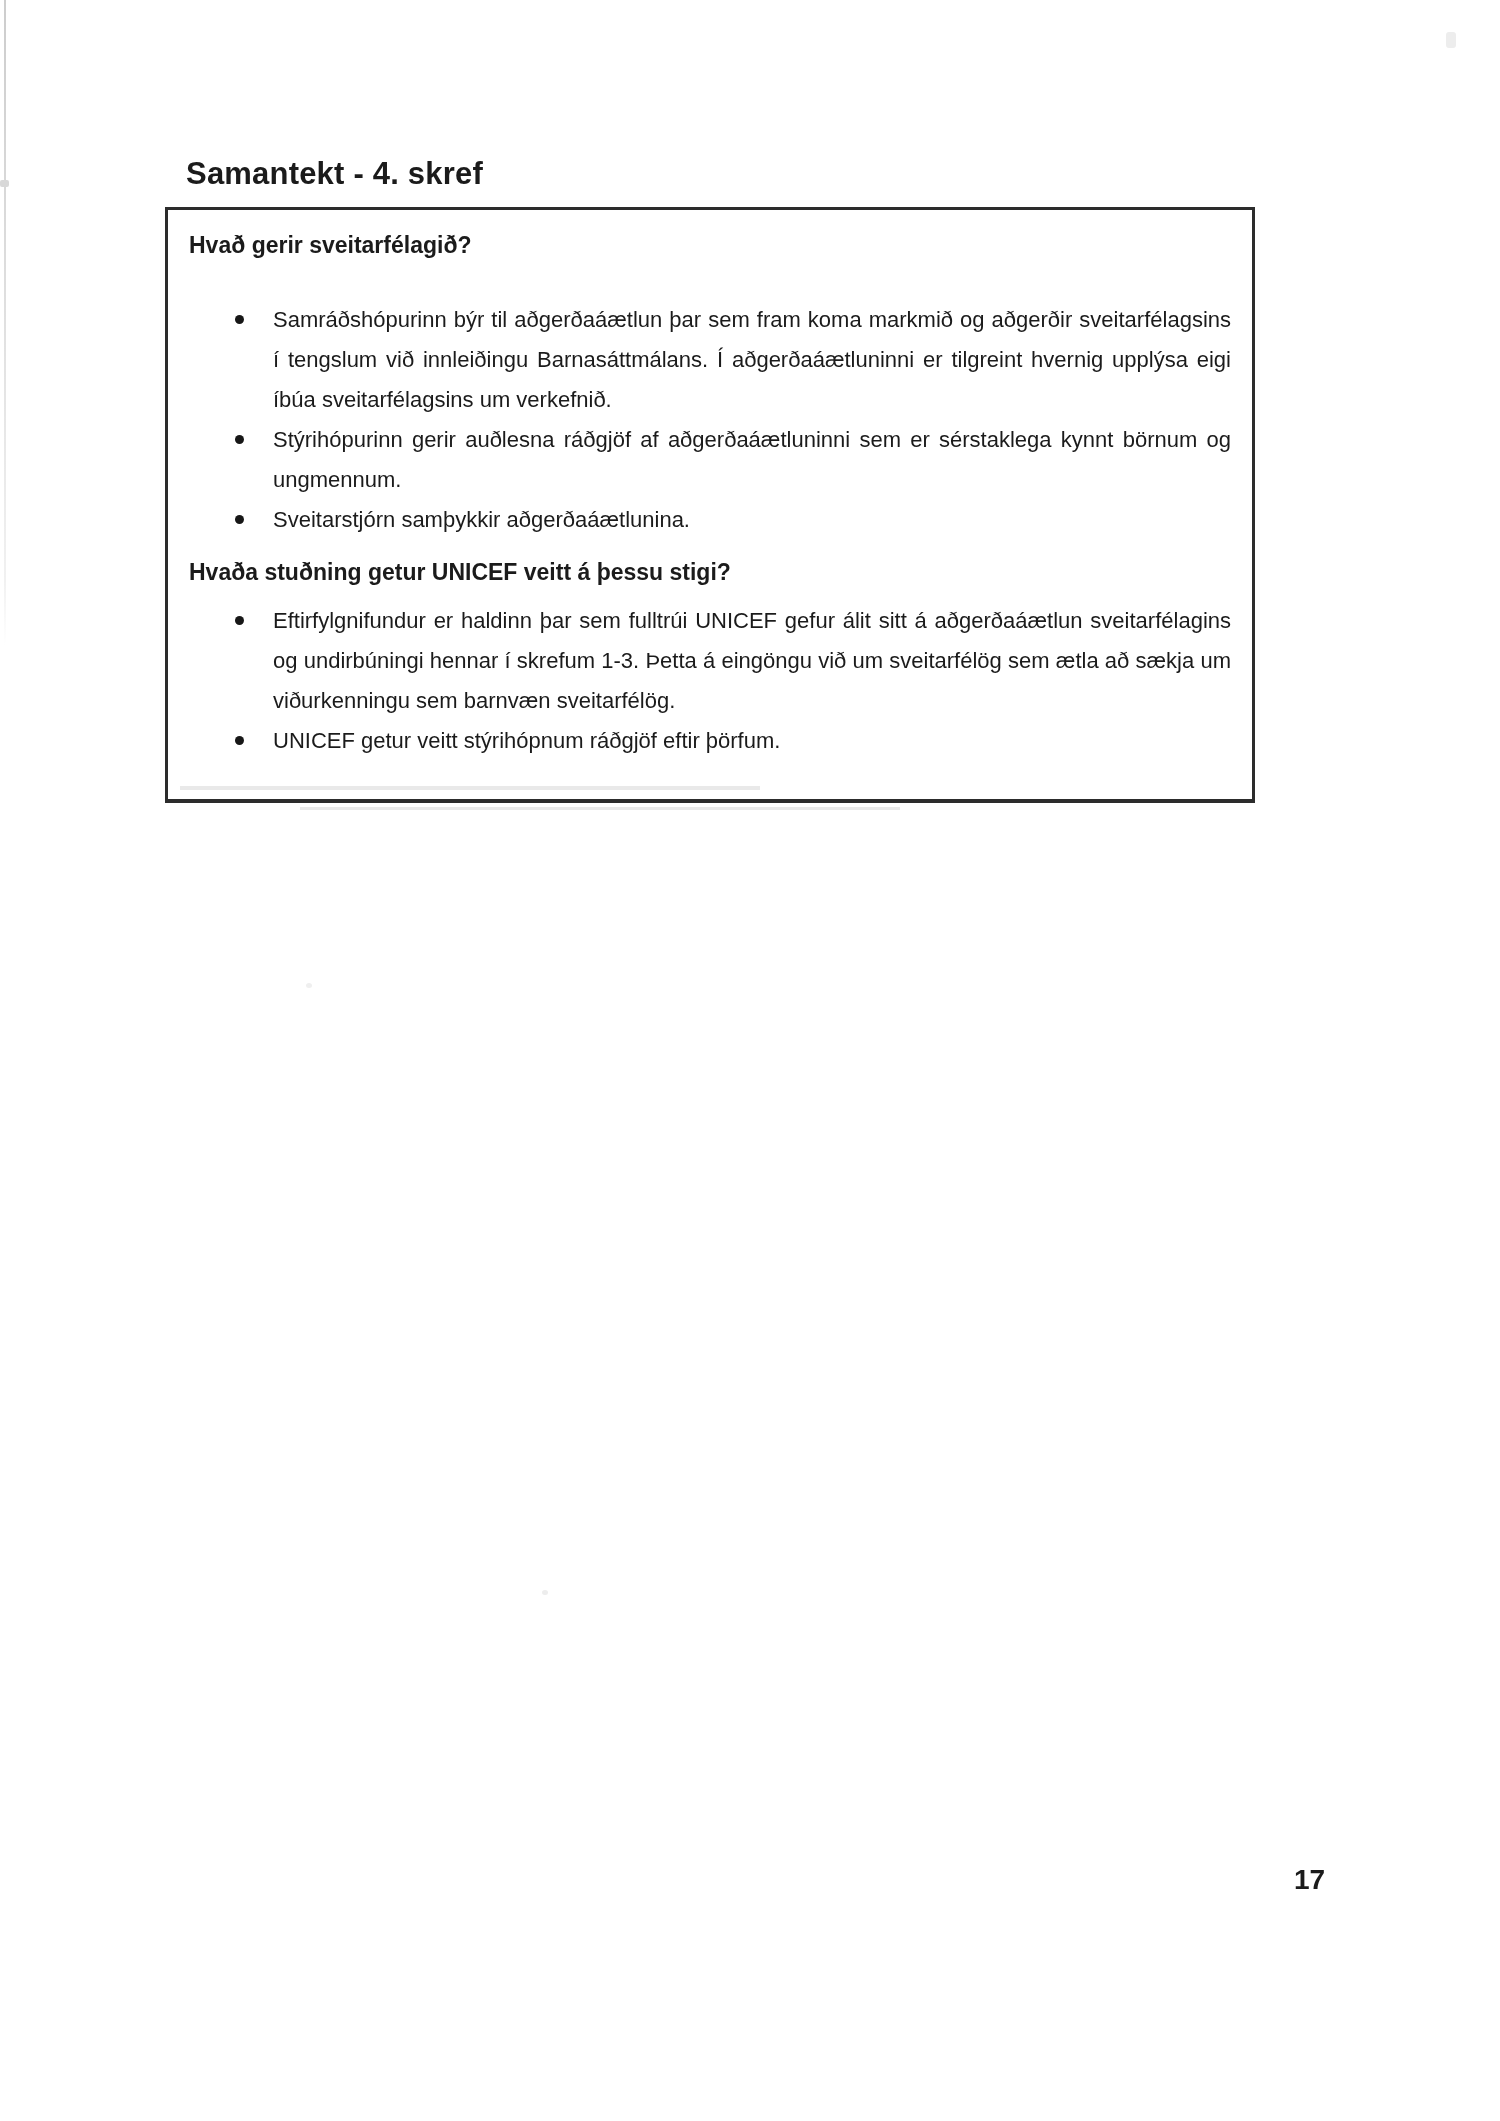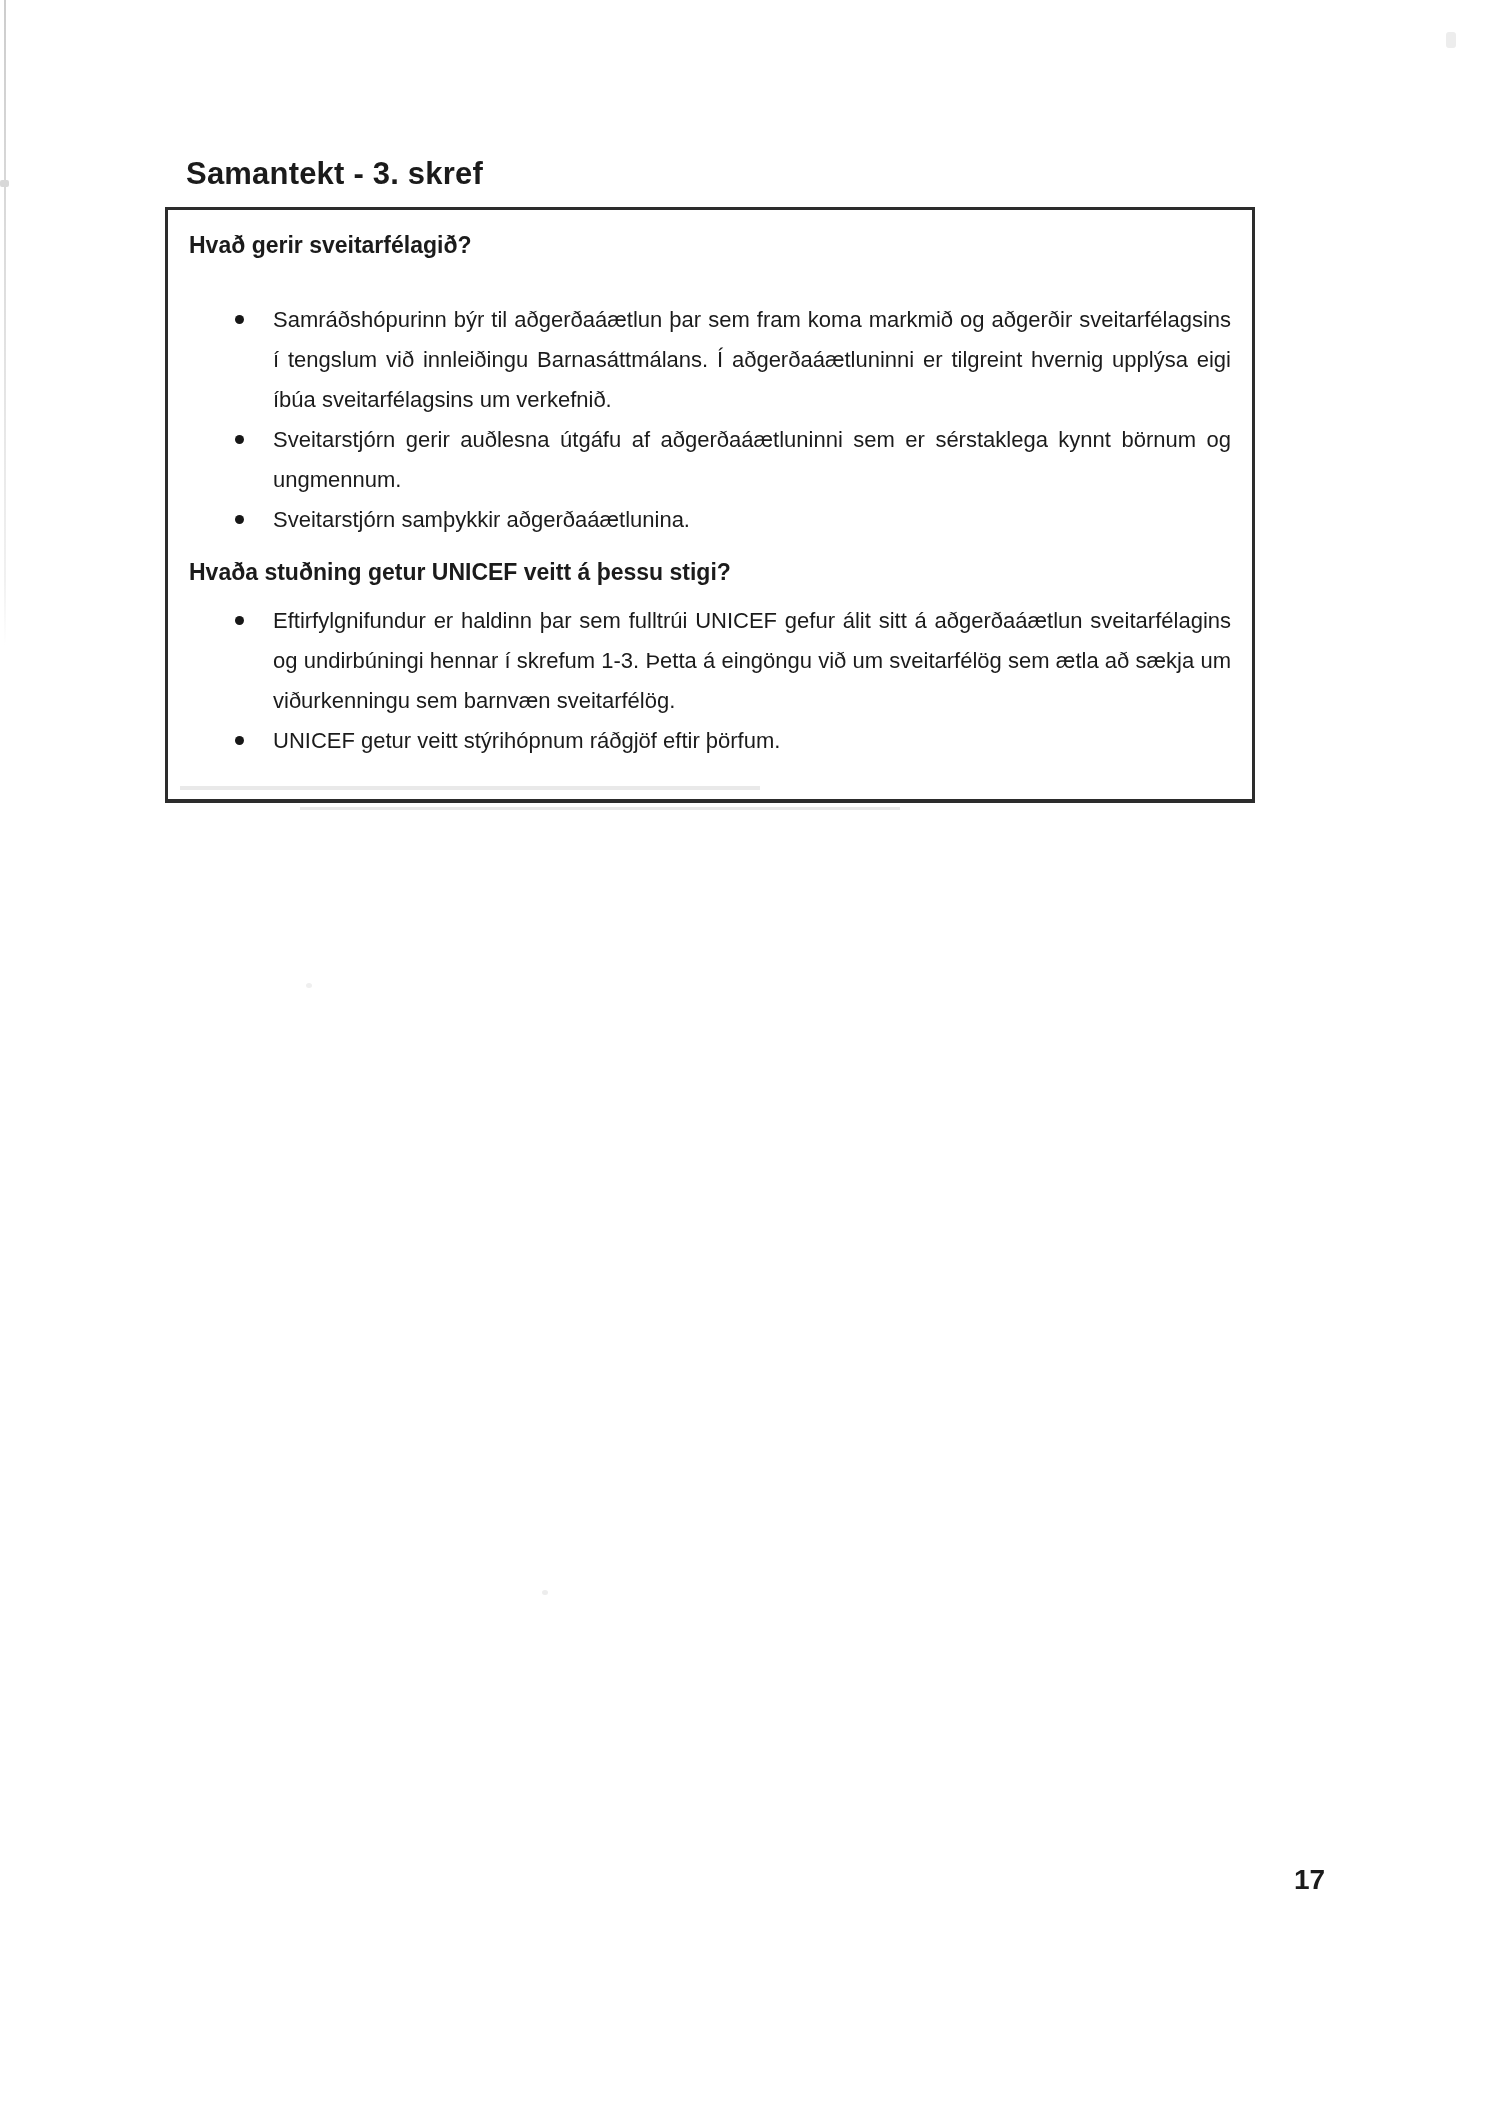--- a/index.html
+++ b/index.html
@@ -89,40 +89,40 @@
 </head>
 <body>
 
 <div class="artifact-left-line"></div>
 <div class="artifact-tick"></div>
 <div class="artifact-smudge-tr"></div>
 <div class="artifact-speck-1"></div>
 <div class="artifact-speck-2"></div>
 <div class="artifact-under-box"></div>
 
-<h1 class="page-title">Samantekt - 3. skref</h1>
+<h1 class="page-title">Samantekt - 4. skref</h1>
 
 <div class="summary-box">
 
   <div class="section-heading">Hvað gerir sveitarfélagið?</div>
 
   <div class="bullet-list">
 
     <div class="bullet-item">
       <div class="bullet-marker-col">
         <span class="bullet-dot"></span>
       </div>
       <div class="bullet-text">Samráðshópurinn býr til aðgerðaáætlun þar sem fram koma markmið og aðgerðir sveitarfélagsins í tengslum við innleiðingu Barnasáttmálans. Í aðgerðaáætluninni er tilgreint hvernig upplýsa eigi íbúa sveitarfélagsins um verkefnið.</div>
     </div>
 
     <div class="bullet-item">
       <div class="bullet-marker-col">
         <span class="bullet-dot"></span>
       </div>
-      <div class="bullet-text">Sveitarstjórn gerir auðlesna útgáfu af aðgerðaáætluninni sem er sérstaklega kynnt börnum og ungmennum.</div>
+      <div class="bullet-text">Stýrihópurinn gerir auðlesna ráðgjöf af aðgerðaáætluninni sem er sérstaklega kynnt börnum og ungmennum.</div>
     </div>
 
     <div class="bullet-item">
       <div class="bullet-marker-col">
         <span class="bullet-dot"></span>
       </div>
       <div class="bullet-text">Sveitarstjórn samþykkir aðgerðaáætlunina.</div>
     </div>
 
   </div>

